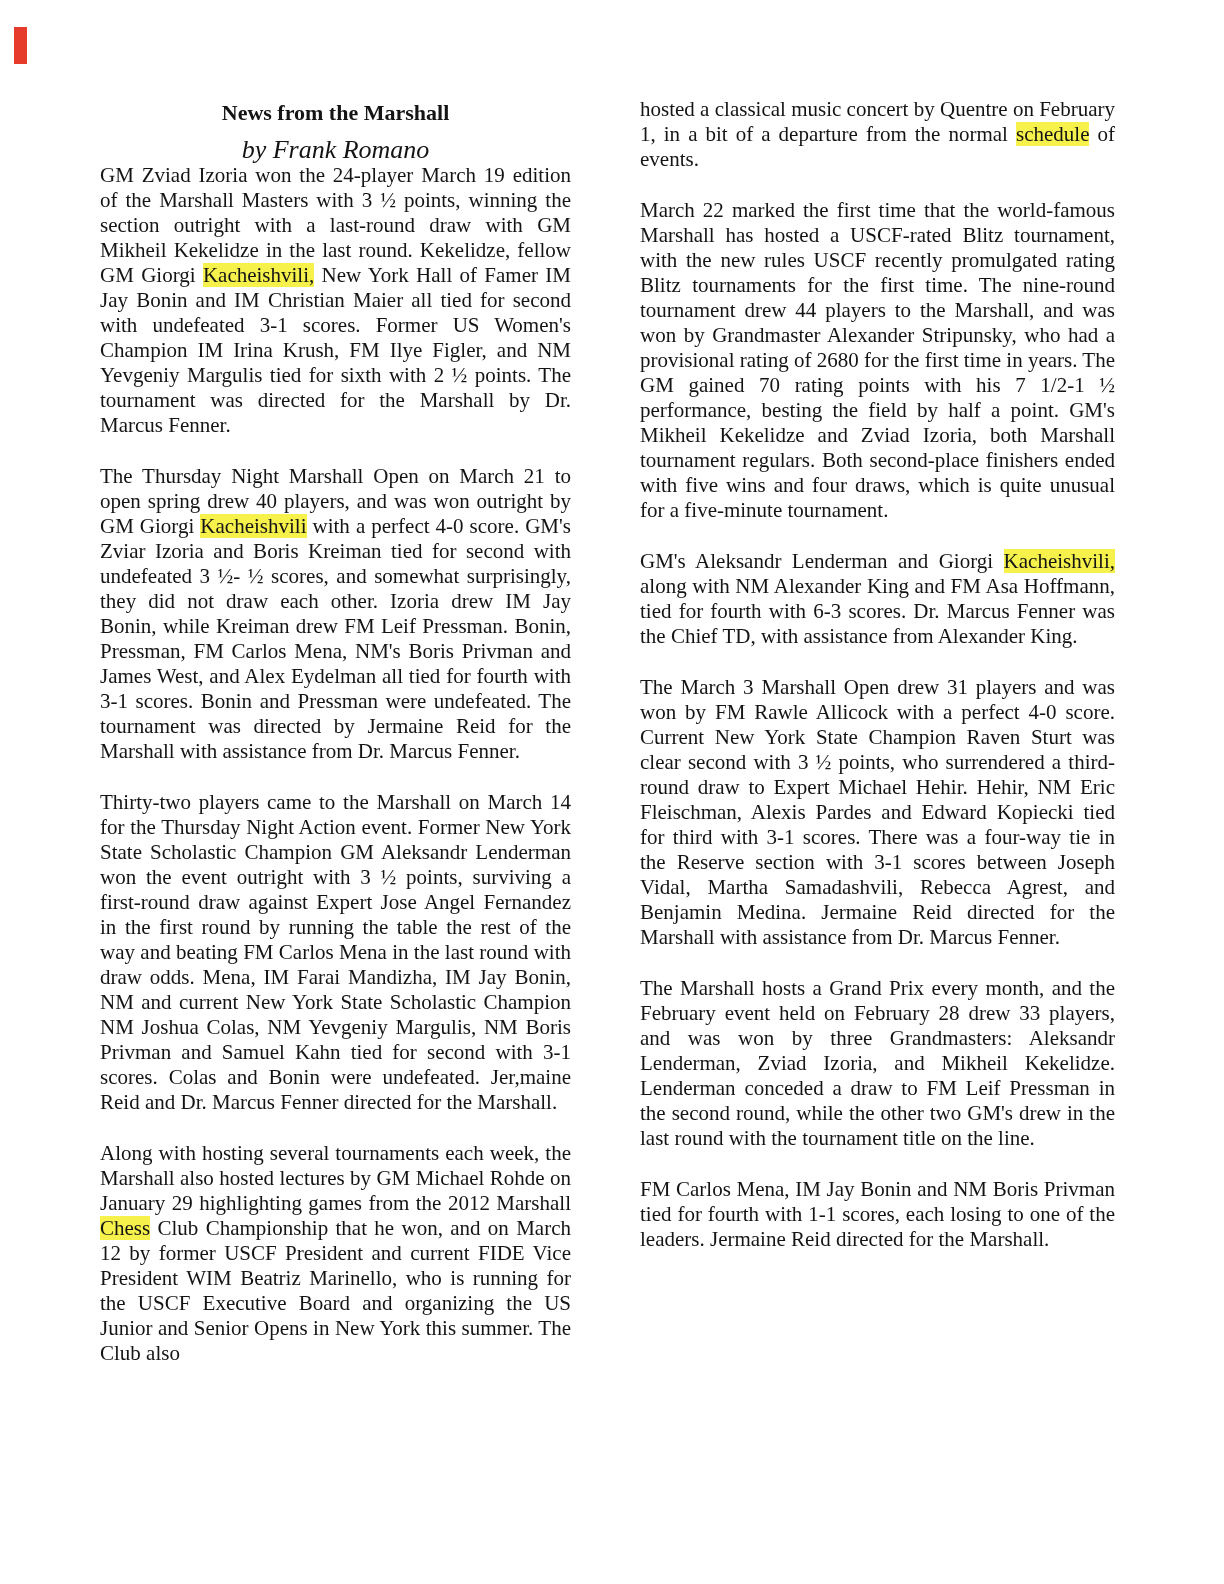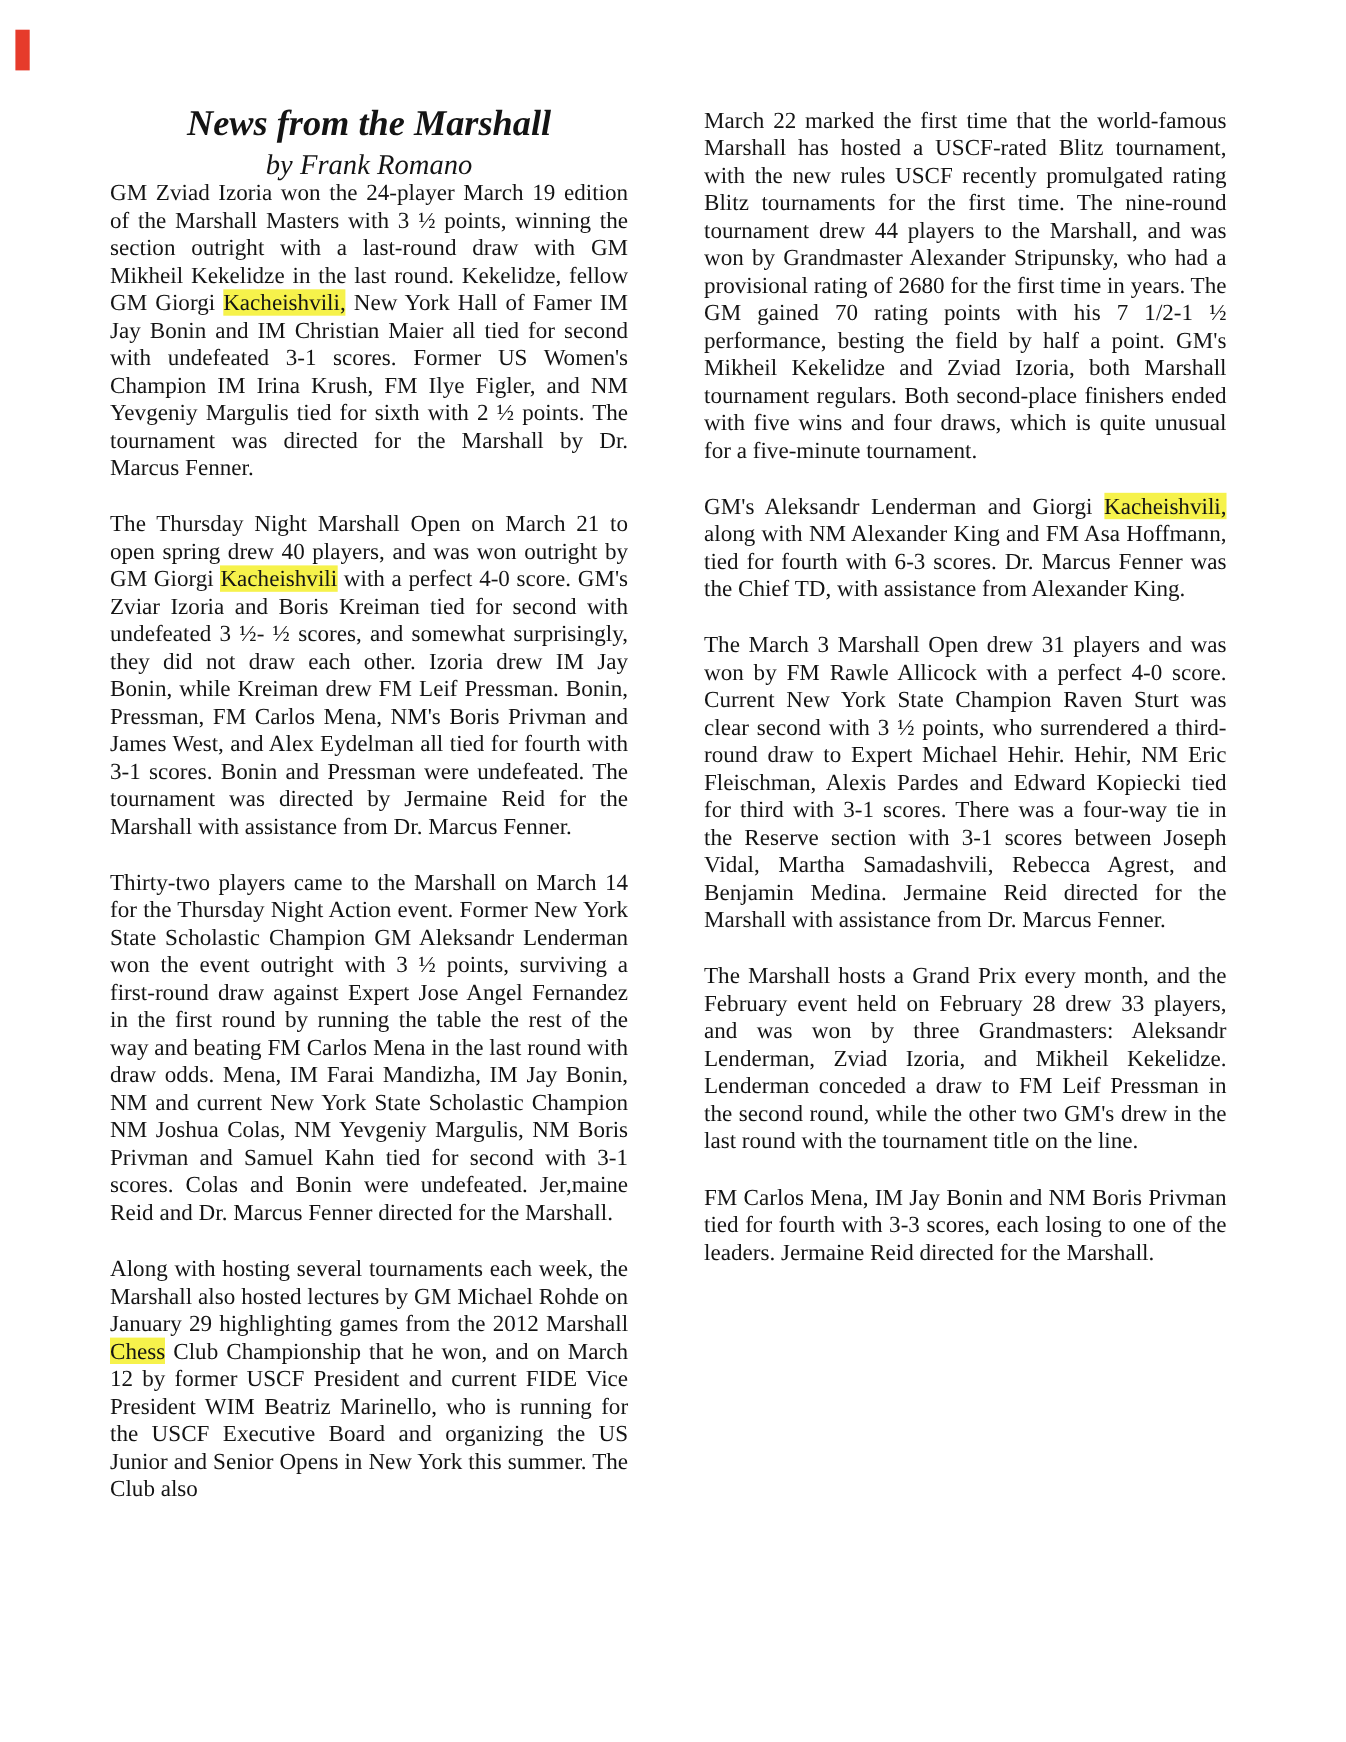--- a/index.html
+++ b/index.html
@@ -33,26 +33,25 @@
   }
   .col {
     font-size: 21px;
     line-height: 25px;
     text-align: justify;
   }
   .col-left  { width: 471px; }
   .col-right { width: 475px; padding-top: 97px; }
   .article-title {
     margin: 93px 0 0 0;
-    font-size: 33px;
+    font-size: 22px;
     line-height: 40px;
     font-weight: bold;
     text-align: center;
     letter-spacing: 0px;
-    font-style: italic;
   }
   .article-byline {
     margin: 3px 0 0 0;
     font-size: 26px;
     line-height: 27px;
     font-style: italic;
     text-align: center;
   }
   .paragraphs-left { }
   .col p {
@@ -74,21 +73,22 @@
       <div class="article-byline">by Frank Romano</div>
       <div class="paragraphs-left" id="col-left">
           <p><span>GM Zviad Izoria won the 24-player March 19 edition of the Marshall Masters with 3 ½ points, winning the section outright with a last-round draw with GM Mikheil Kekelidze in the last round.  Kekelidze, fellow GM Giorgi </span><span class="hl">Kacheishvili,</span><span> New York Hall of Famer IM Jay Bonin and IM Christian Maier all tied for second with undefeated 3-1 scores.  Former US Women's Champion IM Irina Krush, FM Ilye Figler, and NM Yevgeniy Margulis tied for sixth with 2 ½ points.  The tournament was directed for the Marshall by Dr. Marcus Fenner.</span></p>
           <p><span>The Thursday Night Marshall Open on March 21 to open spring drew 40 players, and was won outright by GM Giorgi </span><span class="hl">Kacheishvili</span><span> with a perfect 4-0 score.  GM's Zviar Izoria and Boris Kreiman tied for second with undefeated 3 ½- ½ scores, and somewhat surprisingly, they did not draw each other.   Izoria drew IM Jay Bonin, while Kreiman drew FM Leif Pressman.  Bonin, Pressman, FM Carlos Mena, NM's Boris Privman and James West, and Alex Eydelman all tied for fourth with 3-1 scores.  Bonin and Pressman were undefeated.  The tournament was directed by Jermaine Reid for the Marshall with assistance from Dr. Marcus Fenner.</span></p>
           <p><span>Thirty-two players came to the Marshall on March 14 for the Thursday Night Action event.  Former New York State Scholastic Champion GM Aleksandr Lenderman won the event outright with 3 ½ points, surviving a first-round draw against Expert Jose Angel Fernandez in the first round by running the table the rest of the way and beating FM Carlos Mena in the last round with draw odds.  Mena, IM Farai Mandizha, IM Jay Bonin, NM and current New York State Scholastic Champion NM Joshua Colas, NM Yevgeniy Margulis, NM Boris Privman and Samuel Kahn tied for second with 3-1 scores.  Colas and Bonin were undefeated.  Jer,maine Reid and Dr. Marcus Fenner directed for the Marshall.</span></p>
           <p><span>Along with hosting several tournaments each week, the Marshall also hosted lectures by GM Michael Rohde on January 29 highlighting games from the 2012 Marshall </span><span class="hl">Chess</span><span> Club Championship that he won, and on March 12 by former USCF President and current FIDE Vice President WIM Beatriz Marinello, who is running for the USCF Executive Board and organizing the US Junior and Senior Opens in New York this summer.  The Club also</span></p>
         </div>
     </div>
     <div class="col col-right">
       <div id="col-right">
+          <p><span>hosted a classical music concert by Quentre on February 1, in a bit of a departure from the normal </span><span class="hl">schedule</span><span> of events.</span></p>
           <p><span>March 22 marked the first time that the world-famous Marshall has hosted a USCF-rated Blitz tournament, with the new rules USCF recently promulgated rating Blitz tournaments for the first time.  The nine-round tournament drew 44 players to the Marshall, and was won by Grandmaster Alexander Stripunsky, who had a provisional rating of 2680 for the first time in years.  The GM gained 70 rating points with his 7 1/2-1 ½ performance, besting the field by half a point.  GM's Mikheil Kekelidze and Zviad Izoria, both Marshall tournament regulars.  Both second-place finishers ended with five wins and four draws, which is quite unusual for a five-minute tournament.</span></p>
           <p><span>GM's Aleksandr Lenderman and Giorgi </span><span class="hl">Kacheishvili,</span><span> along with NM Alexander King and FM Asa Hoffmann, tied for fourth with 6-3 scores.  Dr. Marcus Fenner was the Chief TD, with assistance from Alexander King.</span></p>
           <p><span>The March 3 Marshall Open drew 31 players and was won by FM Rawle Allicock with a perfect 4-0 score. Current New York State Champion Raven Sturt was clear second with 3 ½ points, who surrendered a third-round draw to Expert Michael Hehir.  Hehir, NM Eric Fleischman, Alexis Pardes and Edward Kopiecki tied for third with 3-1 scores. There was a four-way tie in the Reserve section with 3-1 scores between Joseph Vidal, Martha Samadashvili, Rebecca Agrest, and Benjamin Medina. Jermaine Reid directed for the Marshall with assistance from Dr. Marcus Fenner.</span></p>
           <p><span>The Marshall hosts a Grand Prix every month, and the February event held on February 28 drew 33 players, and was won by three Grandmasters: Aleksandr Lenderman, Zviad Izoria, and Mikheil Kekelidze.  Lenderman conceded a draw to FM Leif Pressman in the second round, while the other two GM's drew in the last round with the tournament title on the line.</span></p>
-          <p><span>FM Carlos Mena, IM Jay Bonin and NM Boris Privman tied for fourth with 3-3 scores, each losing to one of the leaders.  Jermaine Reid directed for the Marshall.</span></p>
+          <p><span>FM Carlos Mena, IM Jay Bonin and NM Boris Privman tied for fourth with 1-1 scores, each losing to one of the leaders.  Jermaine Reid directed for the Marshall.</span></p>
         </div>
     </div>
   </div>
 </div>
 
 </body></html>

